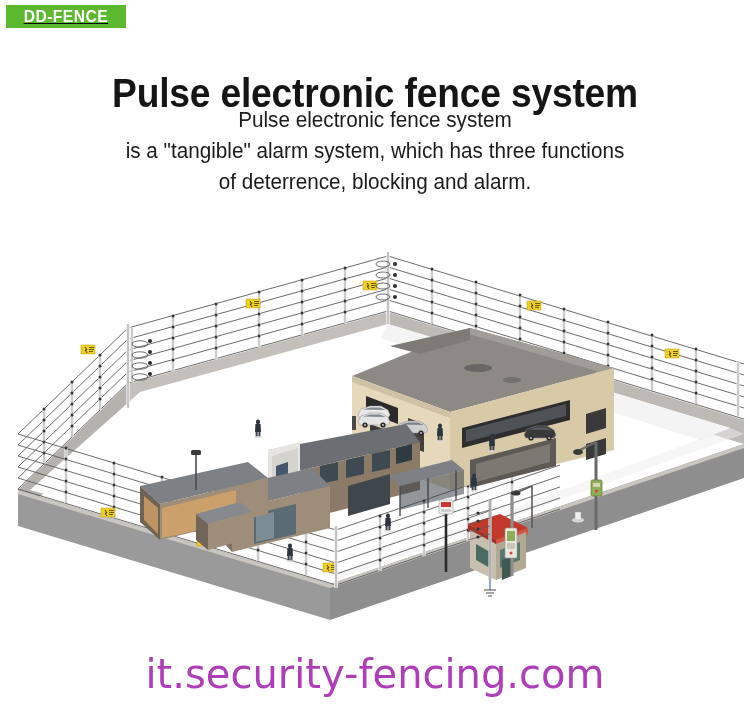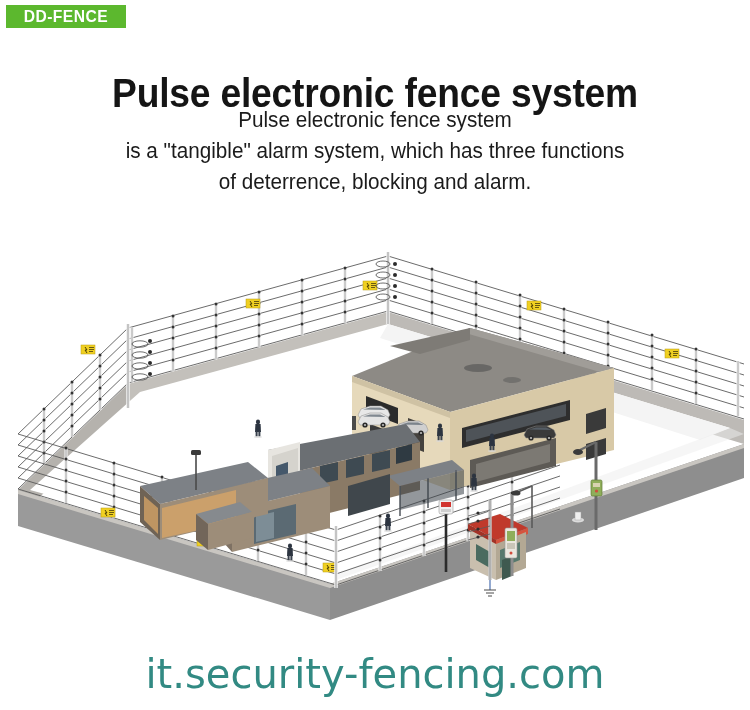--- a/index.html
+++ b/index.html
@@ -4,21 +4,21 @@
 <style>
   html,body{margin:0;padding:0;}
   body{
     width:750px;height:710px;background:#ffffff;overflow:hidden;
     font-family:"Liberation Sans","DejaVu Sans",sans-serif;
     position:relative;
   }
   
   #logo{
     position:absolute;left:6px;top:5px;width:120px;height:23px;
-    background:#5cb82e;display:flex;align-items:center;justify-content:center;
+    background:#5cb82e;display:flex;align-items:center;justify-content:center;text-decoration:underline;
   }
   #logo span{
     color:#ffffff;font-weight:bold;font-size:17px;line-height:17px;
     letter-spacing:0.5px;transform:scaleX(0.92);
     font-family:"Liberation Sans","DejaVu Sans",sans-serif;
   }
   
   #title{
     position:absolute;left:0;top:44px;width:750px;text-align:center;
     font-size:40px;line-height:44px;font-weight:bold;color:#151515;
@@ -29,21 +29,21 @@
     position:absolute;left:0;top:104px;width:750px;text-align:center;
     color:#1b1b1b;
   }
   #subtitle div{font-size:22px;line-height:31px;transform:scaleX(0.94);}
   
   #scene{position:absolute;left:0;top:228px;width:750px;height:430px;}
   #scene svg{display:block;width:750px;height:430px;}
   
   #watermark{
     position:absolute;left:0;top:652px;width:750px;text-align:center;
-    font-size:40px;line-height:44px;color:#0f766e;opacity:.85;
+    font-size:40px;line-height:44px;color:#a21caf;opacity:.85;
     letter-spacing:0px;font-weight:400;white-space:nowrap;
     font-family:"DejaVu Sans","Liberation Sans",sans-serif;
   }
 </style>
 </head>
 <body>
 
 <div id="logo">
   <span>DD-FENCE</span>
 </div>

